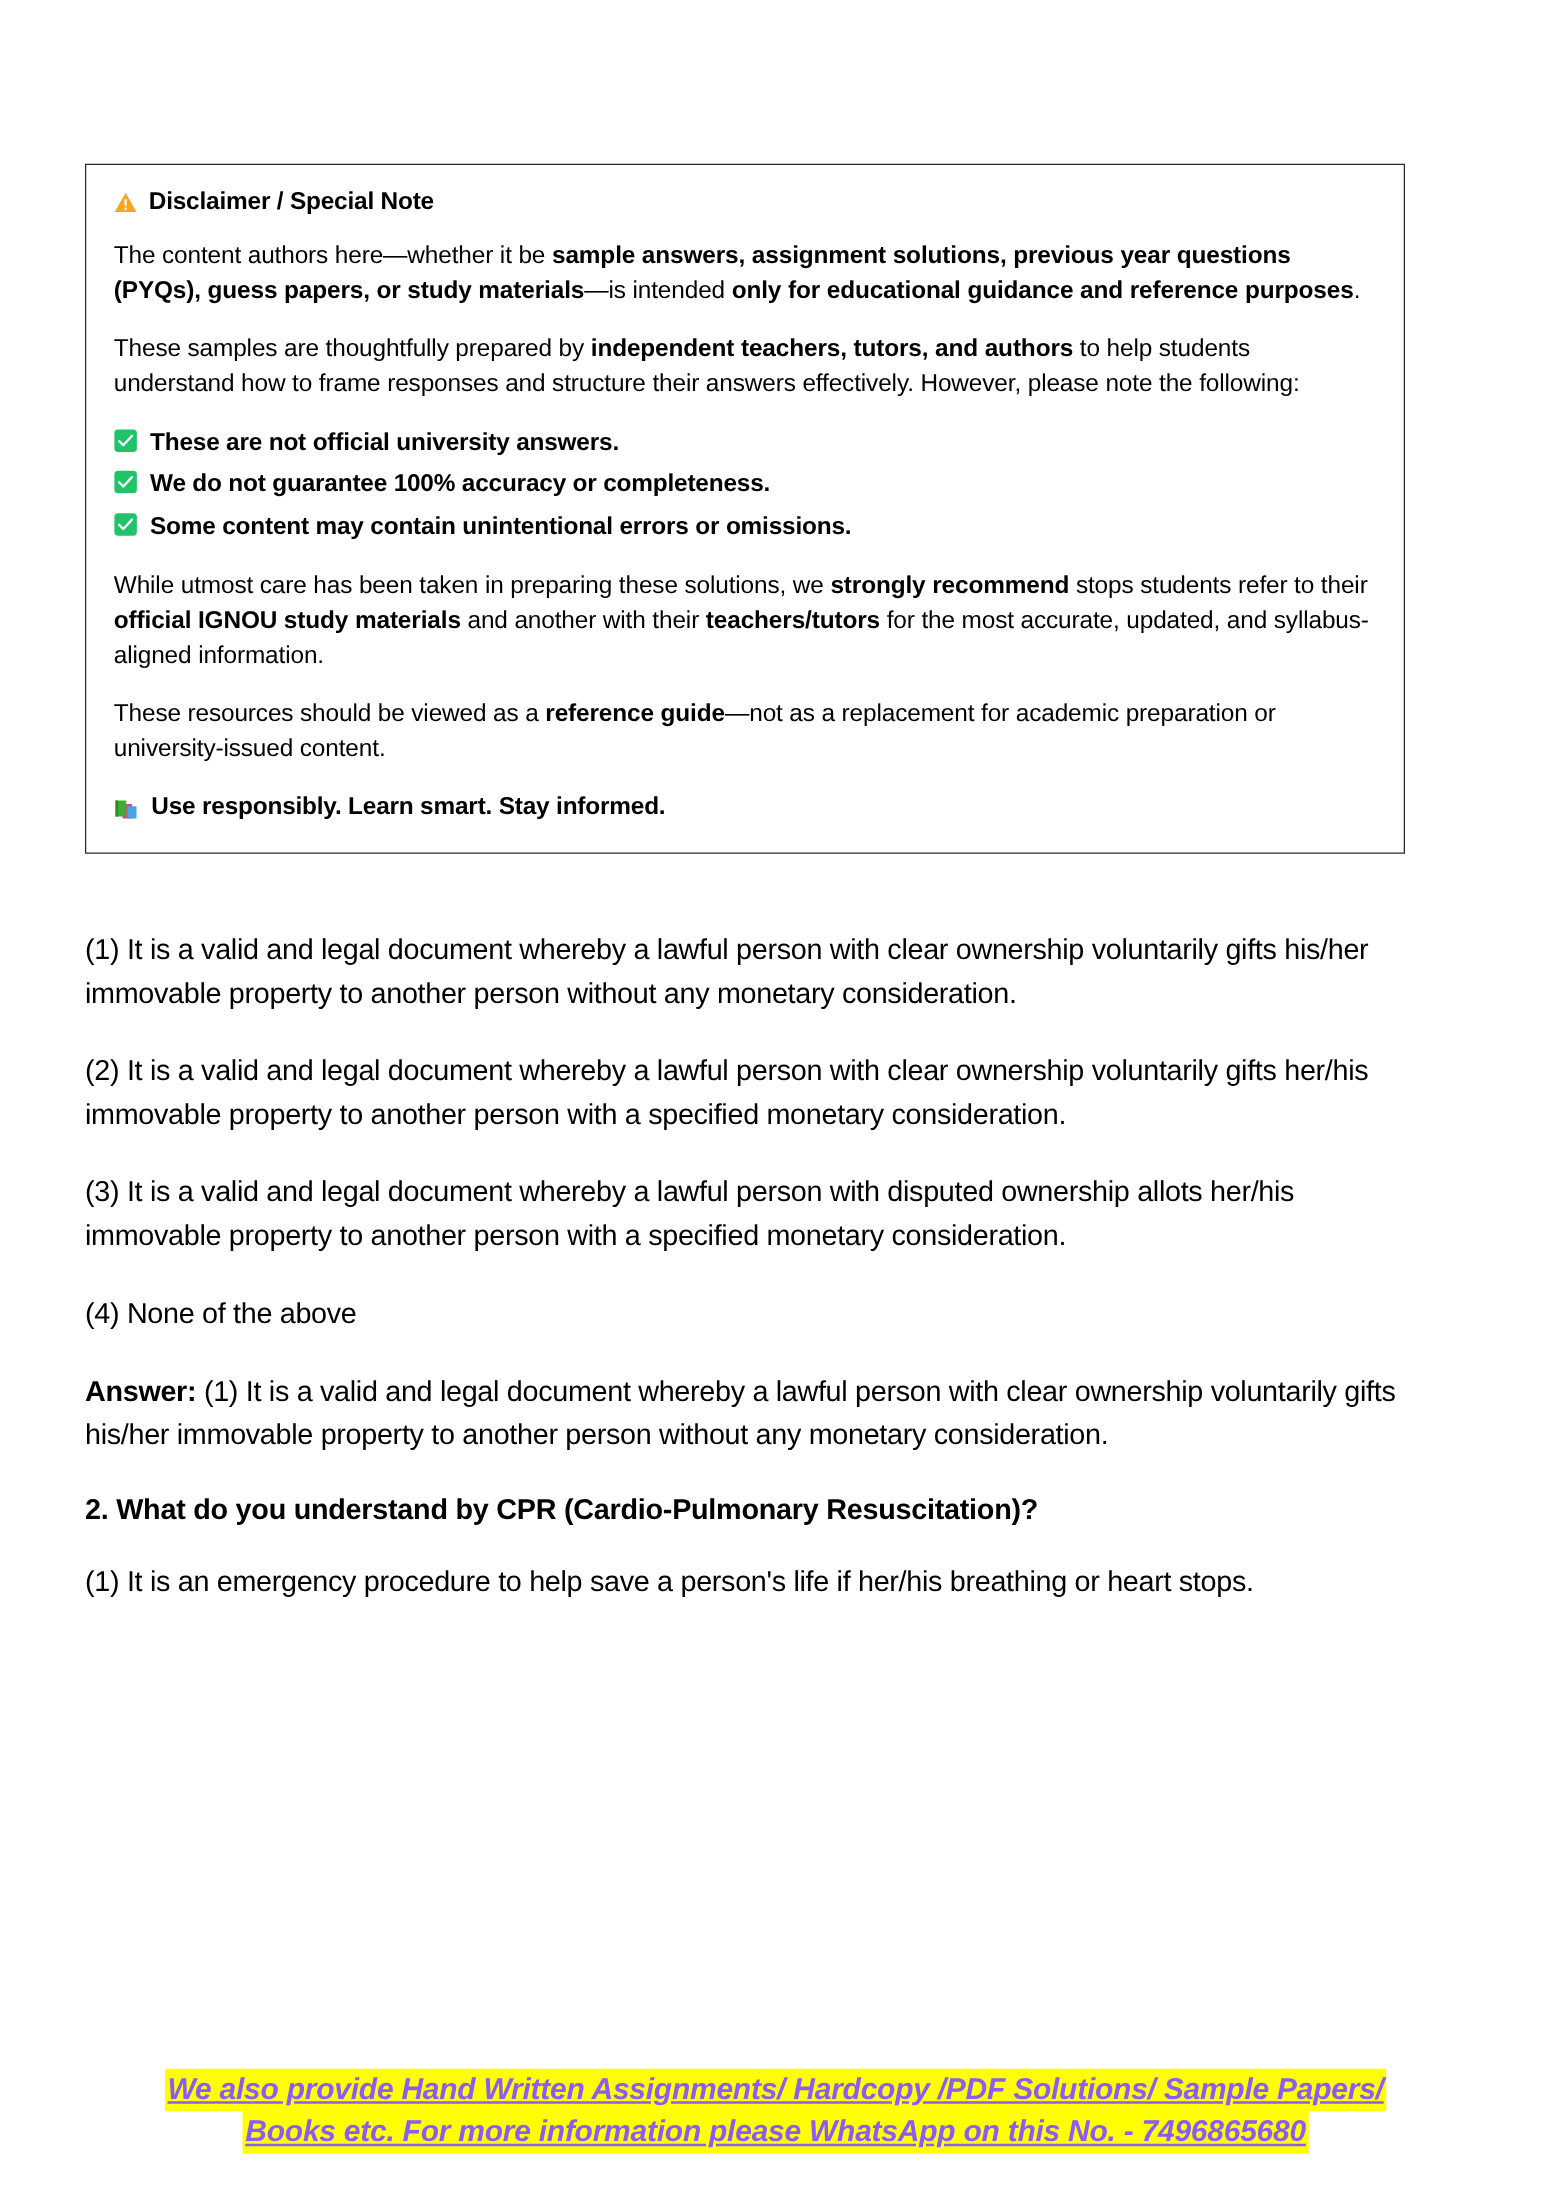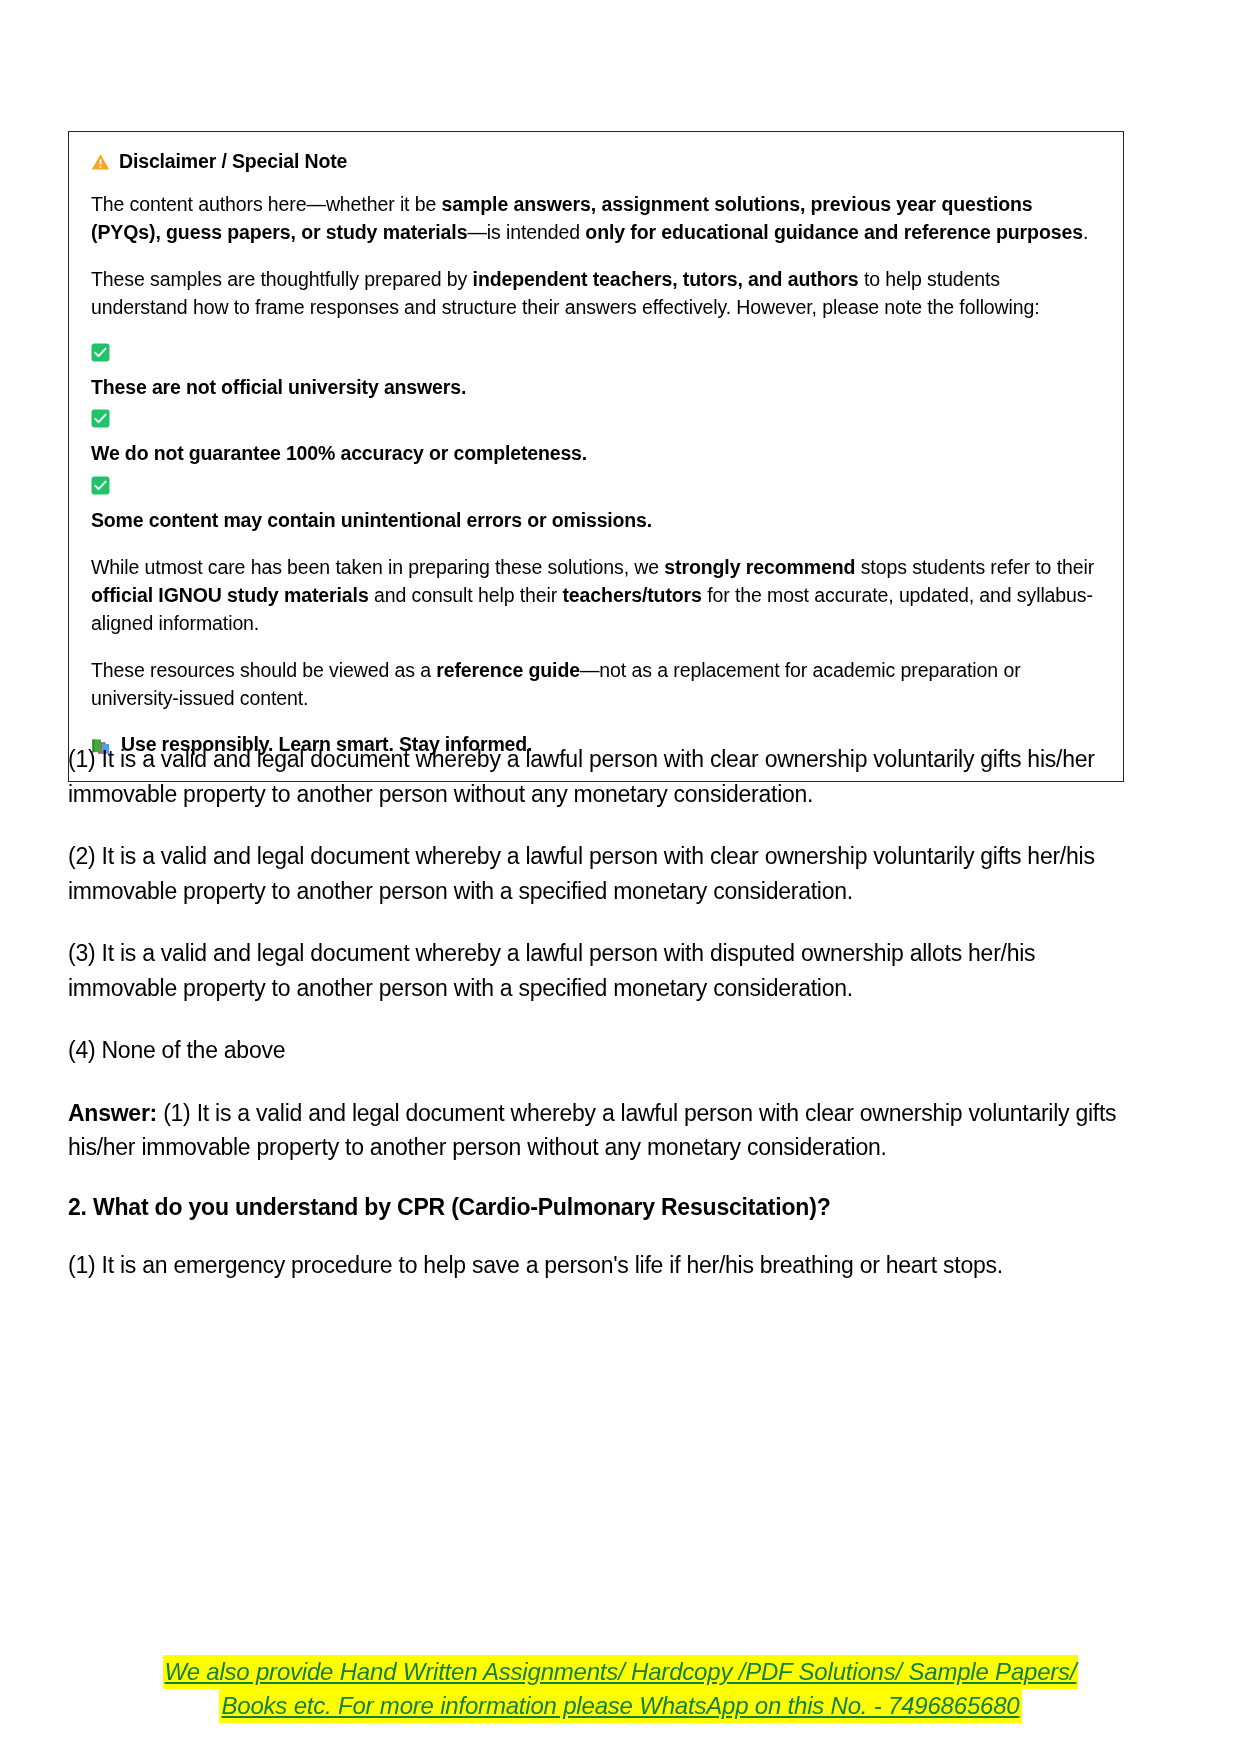--- a/index.html
+++ b/index.html
@@ -71,21 +71,20 @@
   }
   .check-list li {
     display: flex;
     align-items: flex-start;
     gap: 10px;
     font-size: 19.5px;
     font-weight: bold;
     line-height: 1.55;
     letter-spacing: -0.15px;
     margin-bottom: 3px;
-    flex-direction: column;
   }
   .check-box-icon {
     flex: none;
     width: 19px;
     height: 19px;
     margin-top: 4px;
   }
   .check-box-icon svg { display: block; }
 
   .closing-line {
@@ -134,22 +133,22 @@
   .footer {
     position: absolute;
     left: 0;
     top: 1655px;
     width: 1241px;
     text-align: center;
   }
   .footer-line {
     display: inline-block;
     background: #ffff00;
-    color: #15803d;
-    font-weight: normal;
+    color: #8b5cf6;
+    font-weight: bold;
     font-style: italic;
     text-decoration: underline;
     font-size: 24px;
     line-height: 1.42;
     letter-spacing: -0.2px;
     padding: 0 2px;
   }
 </style>
 </head>
 <body>
@@ -196,21 +195,21 @@
         <span class="check-box-icon">
           <svg width="19" height="19" viewBox="0 0 19 19">
             <rect x="0.5" y="0.5" width="18" height="18" rx="3" fill="#1fc469"></rect>
             <path d="M4.3 9.8 L7.6 13.2 L14.6 5.6" stroke="#ffffff" stroke-width="1.9" fill="none" stroke-linecap="round" stroke-linejoin="round"></path>
           </svg>
         </span>
         <span>Some content may contain unintentional errors or omissions.</span>
       </li>
     </ul>
 
-    <p class="disc-p"><span>While utmost care has been taken in preparing these solutions, we </span><b>strongly recommend</b><span> stops students refer to their </span><b>official IGNOU study materials</b><span> and consult help their </span><b>teachers/tutors</b><span> for the most accurate, updated, and syllabus-aligned information.</span></p>
+    <p class="disc-p"><span>While utmost care has been taken in preparing these solutions, we </span><b>strongly recommend</b><span> stops students refer to their </span><b>official IGNOU study materials</b><span> and another with their </span><b>teachers/tutors</b><span> for the most accurate, updated, and syllabus-aligned information.</span></p>
 
     <p class="disc-p"><span>These resources should be viewed as a </span><b>reference guide</b><span>—not as a replacement for academic preparation or university-issued content.</span></p>
 
     <div class="closing-line">
       <span class="books-icon">
         <svg width="20" height="19" viewBox="0 0 20 19">
           <rect x="7.0" y="5.2" width="7.6" height="11.6" fill="#d9477f"></rect>
           <rect x="11.0" y="7.0" width="7.2" height="9.8" fill="#4aa3e0"></rect>
           <rect x="1.4" y="2.4" width="8.6" height="12.8" fill="#3faa35"></rect>
           <rect x="1.4" y="2.4" width="2.0" height="12.8" fill="#2e8a27"></rect>

